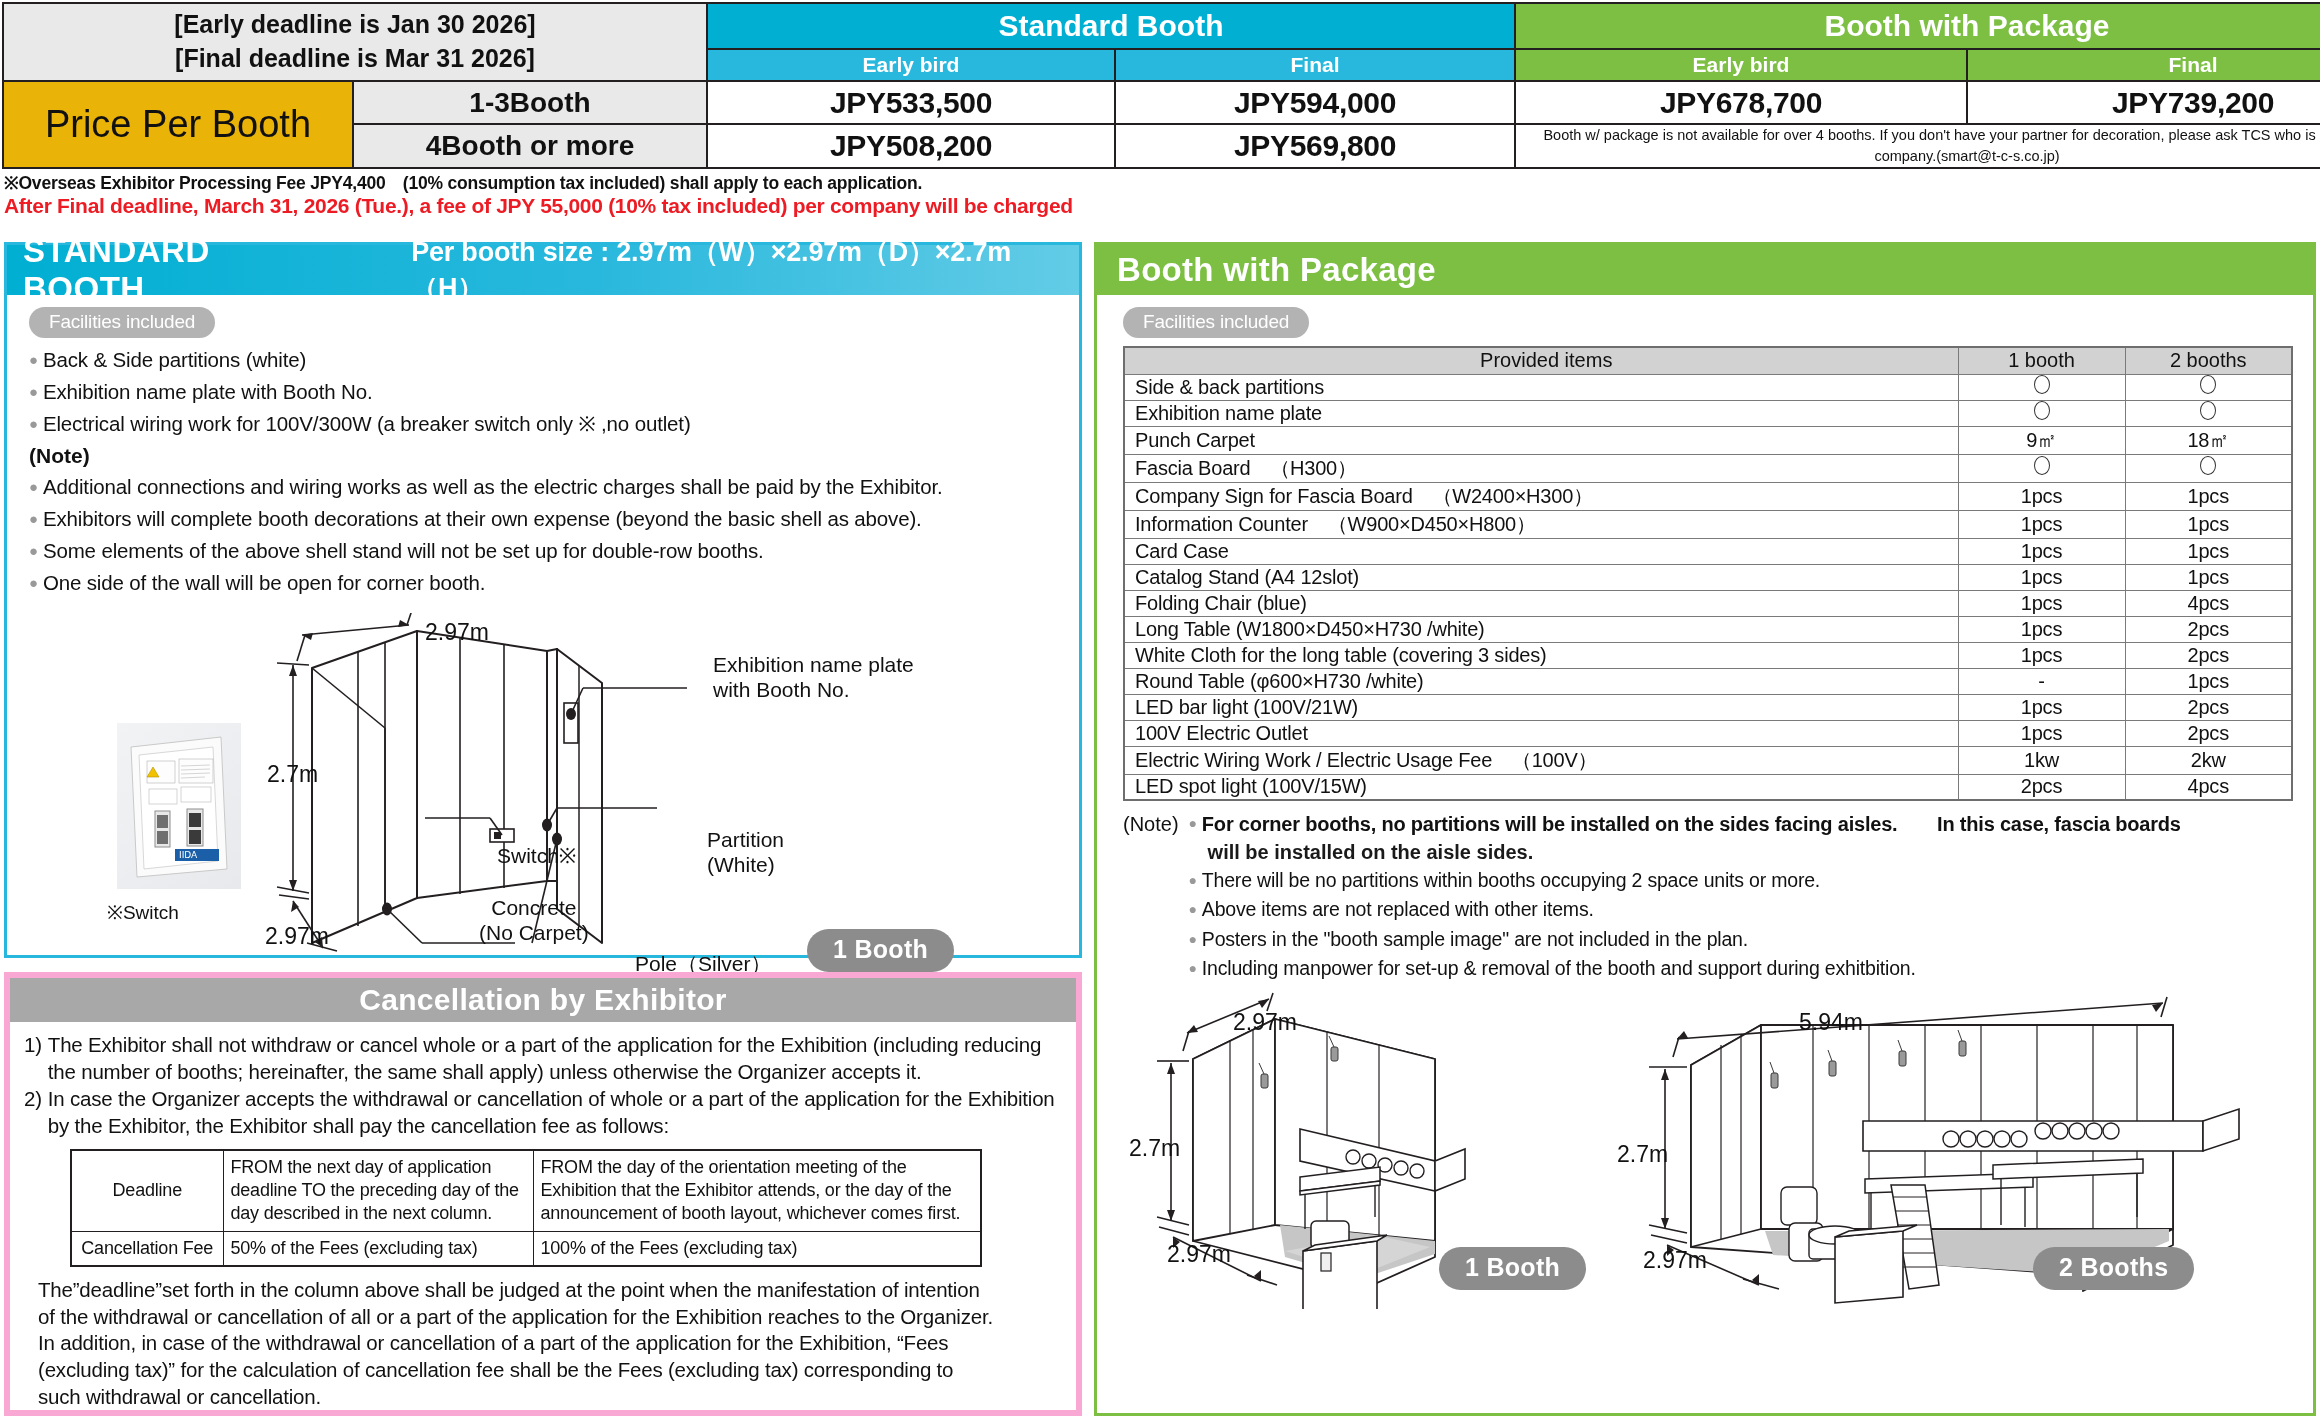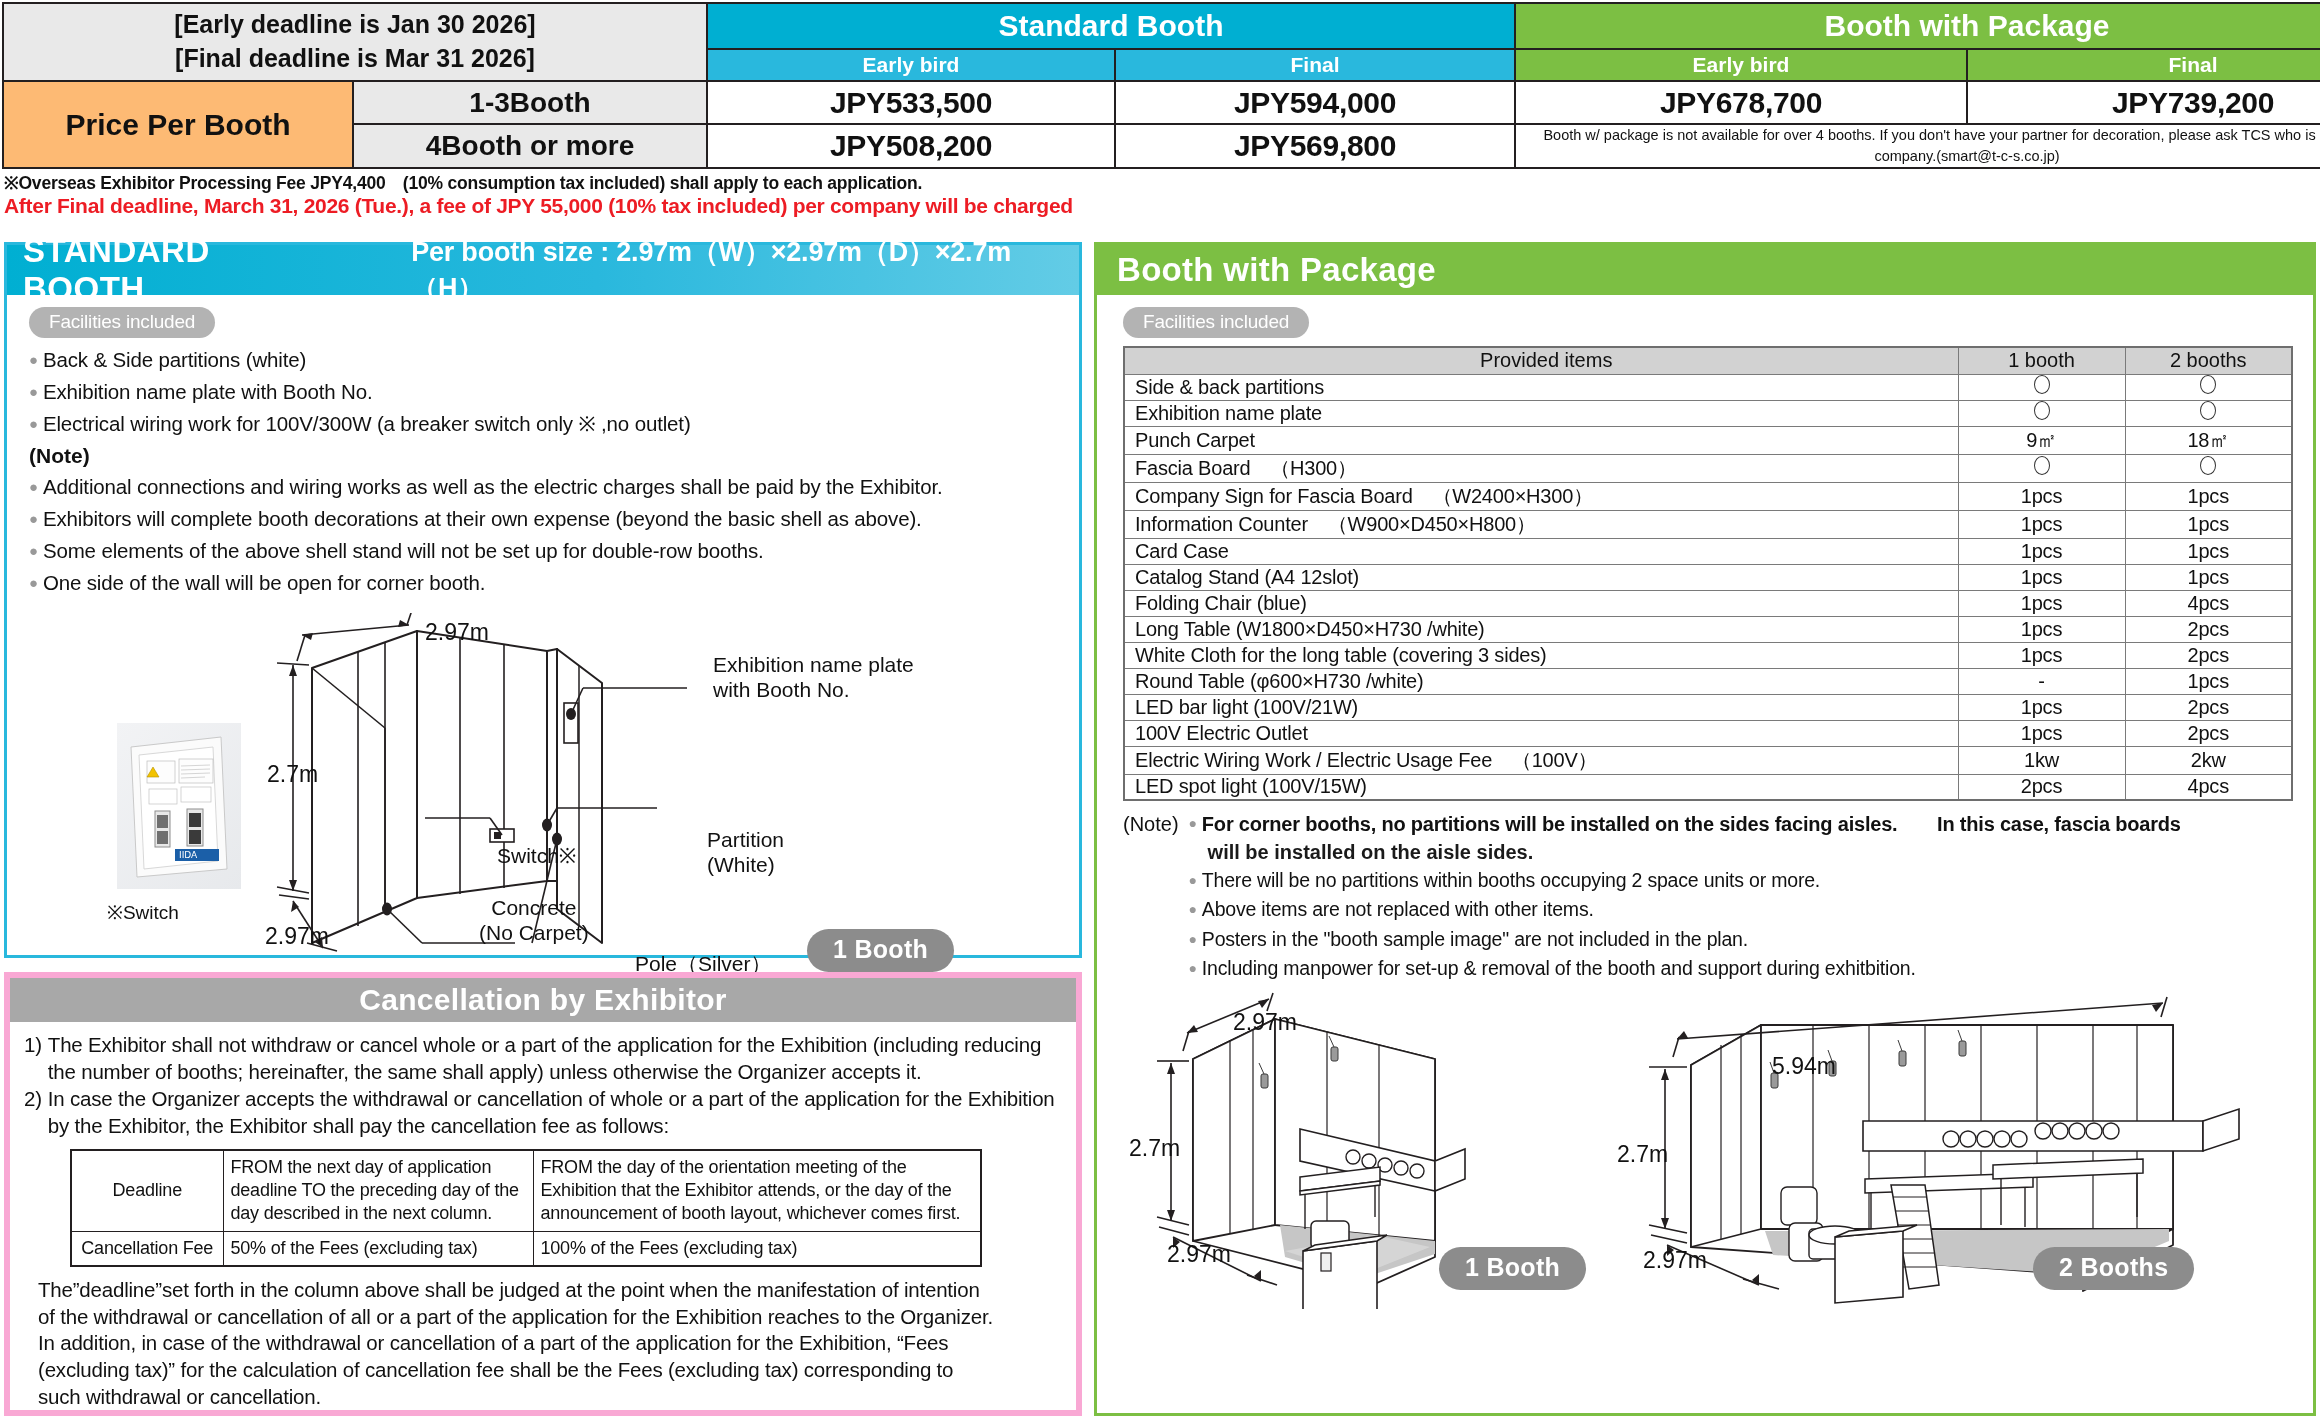--- a/index.html
+++ b/index.html
@@ -63,23 +63,23 @@
     background: #7CBF43;
     color: #ffffff;
     font-weight: bold;
     font-size: 21px;
     height: 32px;
     border-top: none;
     border-left: 2px solid #ffffff;
     border-right: 2px solid #ffffff;
   }
   .pt-rowlabel {
-    background: #fdba74;
-    font-weight: bold;
-    font-size: 30px;
+    background: #eab308;
+    font-weight: normal;
+    font-size: 38px;
     color: #111;
   }
   .pt-boothcount {
     background: #e9e9e9;
     font-weight: bold;
     font-size: 28px;
     height: 43px;
     color: #111;
   }
   .pt-price {
@@ -891,19 +891,19 @@
 
         <g stroke="#231f20" stroke-width="1.6" fill="none">
           <line x1="38" y1="246" x2="74" y2="254"></line>
           <line x1="130" y1="290" x2="166" y2="300"></line>
           <line x1="54" y1="256" x2="146" y2="296"></line>
         </g>
         <polygon points="54,256 54,267 61,261" fill="#231f20"></polygon>
         <polygon points="146,296 146,285 139,291" fill="#231f20"></polygon>
       </svg>
 
-      <div class="dimlabel" style="position:absolute; left:649px; top:24px;margin-top:44px;">5.94m</div>
+      <div class="dimlabel" style="position:absolute; left:676px; top:24px;">5.94m</div>
       <div class="dimlabel" style="position:absolute; left:494px; top:156px;">2.7m</div>
       <div class="dimlabel" style="position:absolute; left:520px; top:262px;">2.97m</div>
       <div class="booth-badge" style="left:910px; top:262px;">2 Booths</div>
     </div>
   </div>
 </div>
 
 </body></html>

